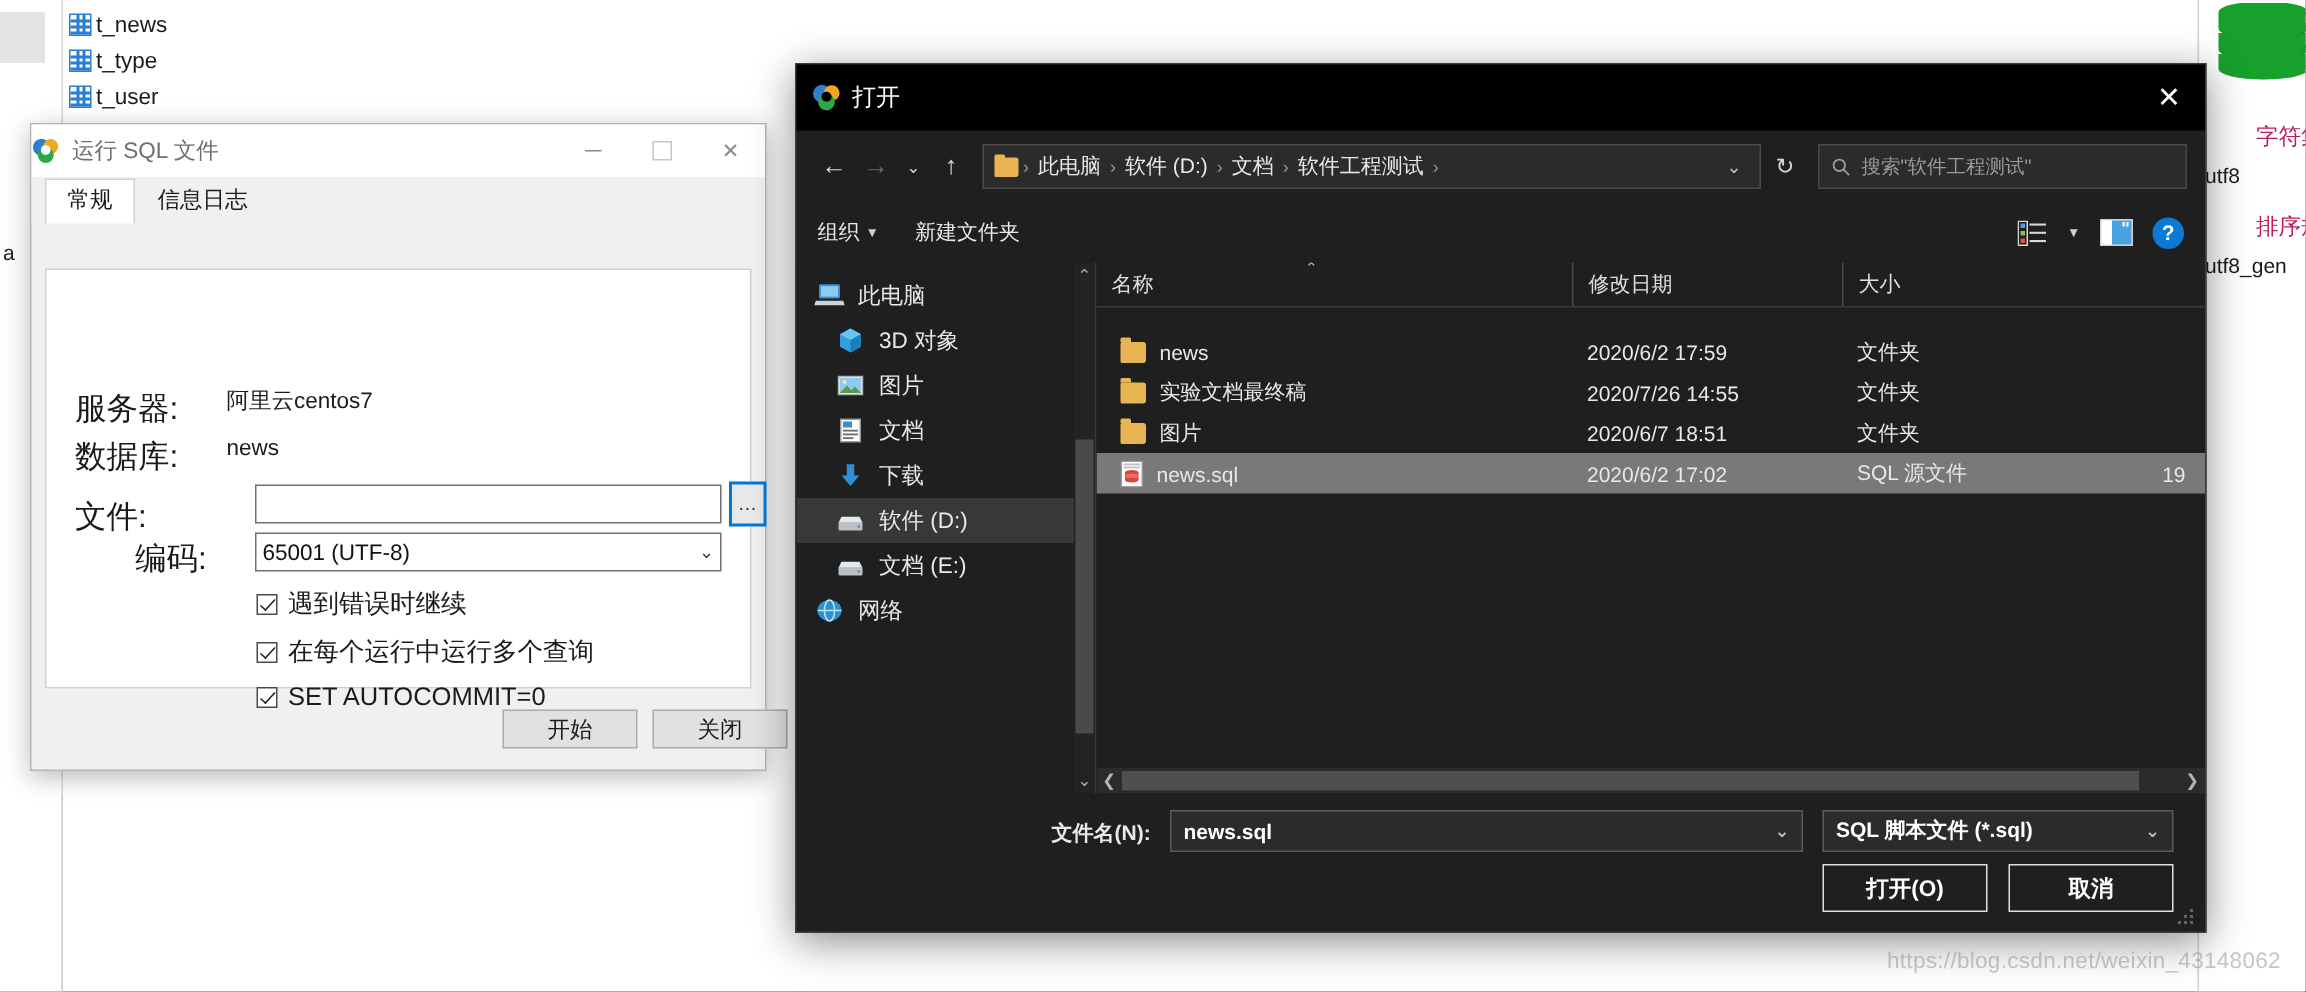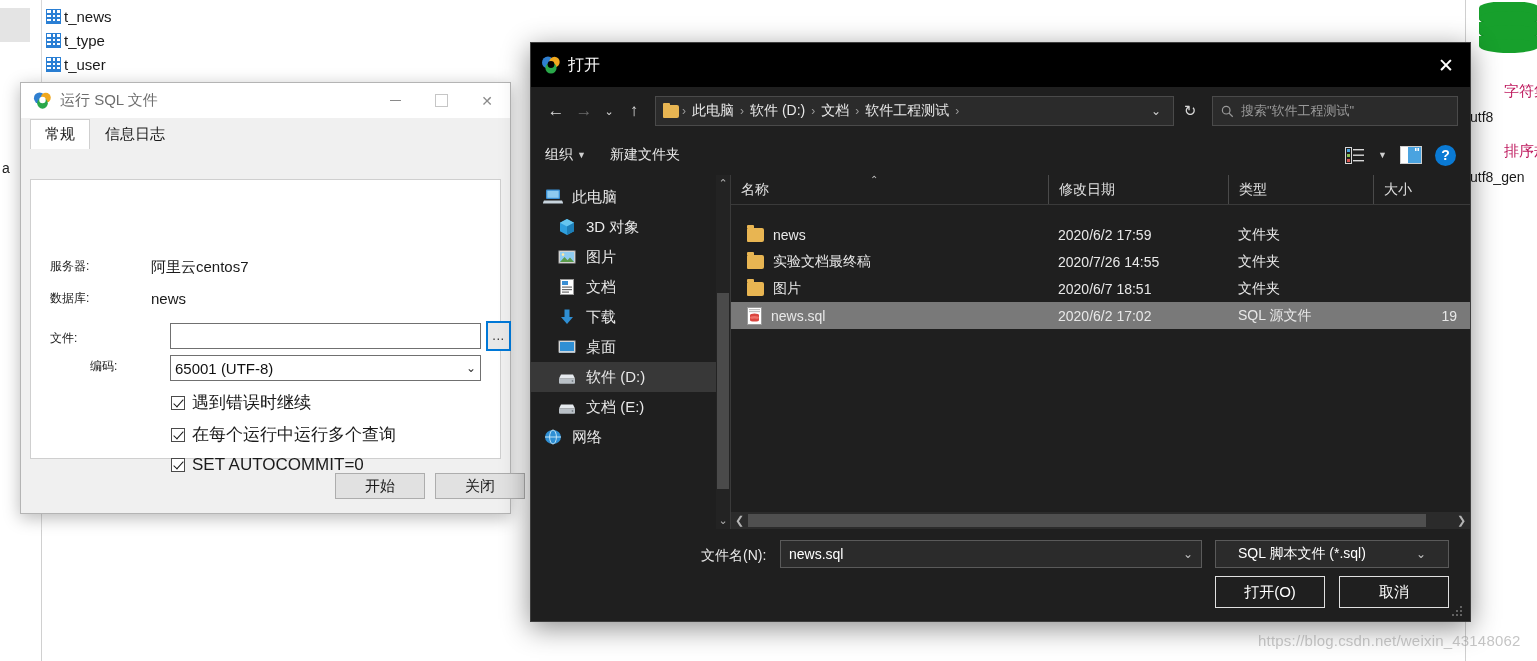--- a/index.html
+++ b/index.html
@@ -61,21 +61,21 @@
   .info-value { position: absolute; left: 4px; font-size: 14px; color: #1a1a1a; white-space: nowrap; }
 
   
   #sql-dialog {
     position: absolute; left: 20px; top: 82px; width: 491px; height: 432px;
     background: #f0f0f0; border: 1px solid #b4b4b4;
     box-shadow: 0 4px 16px rgba(0,0,0,.28);
   }
   #sql-titlebar {
     height: 36px; background: #ffffff; display: flex; align-items: center;
-    padding-left: 12px; border-bottom: 1px solid #f0f0f0;
+    border-bottom: 1px solid #f0f0f0;
   }
   #sql-app-icon { width: 19px; height: 19px; flex: none; margin-right: 8px; }
   #sql-title { font-size: 15px; color: #6e6e6e; }
   #sql-winbtns { margin-left: auto; display: flex; height: 36px; }
   .winbtn {
     width: 46px; height: 36px; display: flex; align-items: center; justify-content: center;
     color: #8a8a8a; font-size: 14px;
   }
   .winbtn.min::after { content: ""; width: 11px; height: 1px; background: #8a8a8a; }
   .winbtn.max::after { content: ""; width: 11px; height: 11px; border: 1px solid #c6c6c6; }
@@ -85,21 +85,21 @@
     padding: 4px 14px 5px; font-size: 15px; color: #1a1a1a;
     border: 1px solid transparent; border-bottom: none; line-height: 20px;
   }
   .sql-tab.active { background: #ffffff; border-color: #cfcfcf; }
 
   #sql-panel {
     position: absolute; left: 9px; top: 96px; right: 9px; bottom: 54px;
     background: #ffffff; border: 1px solid #cfcfcf;
   }
   .frm-row { position: absolute; display: flex; align-items: center; }
-  .frm-label { font-size: 12px; color: #1a1a1a; white-space: nowrap; }
+  .frm-label { font-size: 21px; color: #1a1a1a; white-space: nowrap; }
   .frm-static { font-size: 15px; color: #1a1a1a; }
   #file-input {
     position: absolute; left: 139px; top: 143px; width: 311px; height: 26px;
     border: 1px solid #707070; background: #ffffff;
     font-size: 14px; padding: 0 4px; outline: none; font-family: inherit;
   }
   #browse-btn {
     position: absolute; left: 455px; top: 141px; width: 25px; height: 30px;
     border: 2px solid #0078d7; background: #e8e8e8;
     display: flex; align-items: center; justify-content: center;
@@ -232,32 +232,32 @@
     background: #e8b552; border-radius: 1px 1px 0 0;
   }
   .row-sql { width: 15px; height: 18px; flex: none; }
   #hscroll {
     position: absolute; left: 0; right: 0; bottom: 0; height: 17px; background: #2b2b2b;
     display: flex; align-items: center;
   }
   .hs-arrow { width: 17px; text-align: center; color: #b4b4b4; font-size: 11px; }
   #hs-thumb { height: 13px; background: #4f4f4f; }
 
-  #bottom-bar { position: absolute; left: 0; right: 1px; bottom: 0; height: 92px; }
+  #bottom-bar { position: absolute; left: 0; right: 1px; bottom: 0; height: 92px; font-weight: bold; }
   #fn-label { position: absolute; left: 170px; top: 18px; font-size: 14px; color: #e8e8e8; }
   #fn-input {
     position: absolute; left: 249px; top: 11px; width: 422px; height: 28px;
     background: #2b2b2b; border: 1px solid #5a5a5a; display: flex; align-items: center;
     padding: 0 8px; font-size: 14px; color: #ffffff;
   }
   #fn-input .chev { margin-left: auto; color: #c0c0c0; font-size: 12px; }
   #filter-select {
     position: absolute; left: 684px; top: 11px; width: 234px; height: 28px;
     background: #2b2b2b; border: 1px solid #5a5a5a; display: flex; align-items: center;
-    padding: 0 22px; font-size: 14px; color: #ffffff;
+    padding: 0 8px; font-size: 14px; color: #ffffff;
   }
   #filter-select .chev { margin-left: auto; color: #c0c0c0; font-size: 12px; }
   .ob {
     position: absolute; top: 47px; height: 32px; background: #1f1f1f;
     border: 1.5px solid #e0e0e0; font-size: 15px; color: #ffffff;
     display: flex; align-items: center; justify-content: center; font-family: inherit;
   }
   #btn-open { left: 684px; width: 110px; }
   #btn-cancel { left: 808px; width: 110px; }
   #grip {
@@ -488,28 +488,20 @@
         </svg>
         <span>文档</span>
       </div>
       <div class="nav-item">
         <svg class="nav-ico" viewBox="0 0 20 18">
           <rect x="7.5" y="1.5" width="5" height="8" fill="#2f8fd4"></rect>
           <path d="M4 9h12l-6 7z" fill="#2f8fd4"></path>
         </svg>
         <span>下载</span>
       </div>
-      <div class="nav-item">
-        <svg class="nav-ico" viewBox="0 0 20 18">
-          <rect x="2" y="3" width="16" height="11" fill="#ffffff" stroke="#b0b0b0"></rect>
-          <rect x="3" y="4" width="14" height="9" fill="#2f8fd4"></rect>
-          <rect x="2" y="13" width="16" height="1.8" fill="#c8d4dd"></rect>
-        </svg>
-        <span>桌面</span>
-      </div>
       <div class="nav-item sel">
         <svg class="nav-ico" viewBox="0 0 20 18">
           <path d="M2 10.5h16v4.2a1 1 0 01-1 1H3a1 1 0 01-1-1z" fill="#b9c0c6"></path>
           <path d="M4 6.5h12l2 4H2z" fill="#e6eaee"></path>
           <circle cx="15.5" cy="13" r="0.9" fill="#7a8288"></circle>
         </svg>
         <span>软件 (D:)</span>
       </div>
       <div class="nav-item">
         <svg class="nav-ico" viewBox="0 0 20 18">
@@ -535,21 +527,20 @@
       </div>
     </div>
 
     <div id="list-pane">
       <div id="col-head">
         <div class="col-h" style="width:317px">
           <span id="sort-caret">⌃</span>
           <span>名称</span>
         </div>
         <div class="col-h" style="width:180px">修改日期</div>
-        <div class="col-h" style="width:145px">类型</div>
         <div class="col-h" style="width:90px">大小</div>
       </div>
 
       <div style="margin-top:16px">
         <div class="row">
           <div class="cell-name" style="width:317px">
             <span class="row-folder"></span>
             <span>news</span>
           </div>
           <div class="cell" style="width:180px">2020/6/2 17:59</div>

